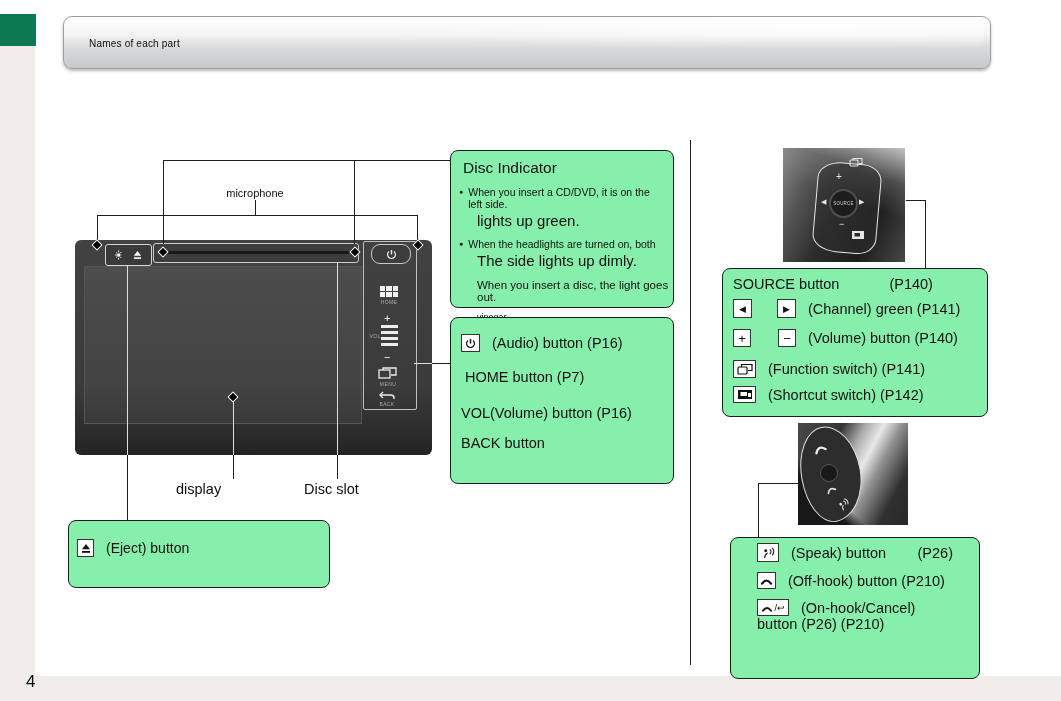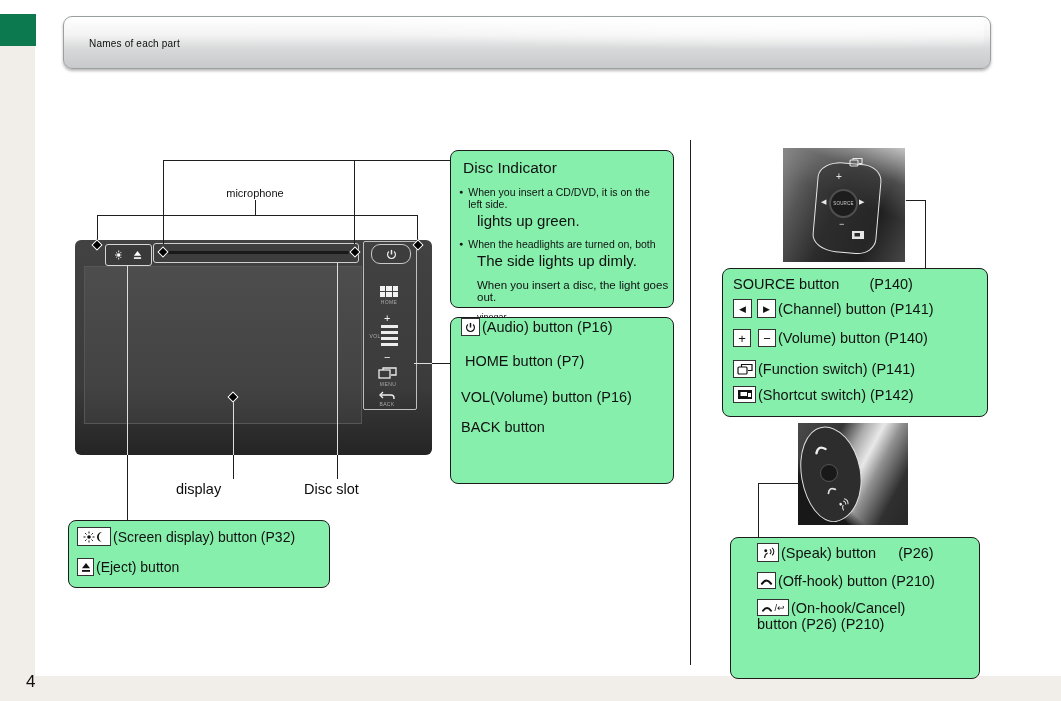--- a/index.html
+++ b/index.html
@@ -51,21 +51,21 @@
   .menu-ic,.back-ic{position:absolute;}
 
   
   .cbox{position:absolute;background:#86efac;border:1px solid #1c1c1c;border-radius:8px;box-sizing:border-box;}
   .bx-title{font-size:15.5px;margin:8px 0 0 12px;}
   .b-row{display:flex;gap:5px;margin:9px 8px 0 8px;font-size:10.5px;line-height:1.15;}
   .b-dot{font-size:7px;line-height:1.6;}
   .b-large{font-size:15px;margin:2px 0 0 26px;}
   .b-note{font-size:11.5px;margin:10px 0 0 26px;}
   .b-foot{font-size:9px;margin:9px 0 0 26px;}
-  .prow{display:flex;align-items:center;font-size:14.5px;white-space:nowrap;}
+  .prow{display:flex;align-items:center;font-size:14.5px;white-space:nowrap;gap:10px;}
   .ib{display:inline-flex;align-items:center;justify-content:center;border:1px solid #333;background:#fff;
       margin-right:2px;flex:none;}
   .gap{display:inline-block;}
 
   
   .photo{position:absolute;overflow:hidden;}
   .photo1{left:783px;top:148px;width:122px;height:114px;
      background:linear-gradient(200deg, rgba(205,205,205,.95) 0%, rgba(130,130,130,.45) 24%, rgba(0,0,0,0) 46%),
                 linear-gradient(115deg,#8d8d8d 0%,#565656 22%,#2c2c2c 46%,#1e1e1e 72%,#474747 100%);}
   .pad1{position:absolute;left:32px;top:15px;width:62px;height:88px;border:1.5px solid #e8e8e8;
@@ -196,21 +196,21 @@
     <div class="b-large">lights up green.</div>
     <div class="b-row">
       <span class="b-dot">●</span>
       <span>When the headlights are turned on, both</span>
     </div>
     <div class="b-large">The side lights up dimly.</div>
     <div class="b-note">When you insert a disc, the light goes out.</div>
     <div class="b-foot">vinegar.</div>
   </div>
 
-  <div class="cbox" style="left:450px;top:317px;width:224px;height:167px;padding:0 10px;">
+  <div class="cbox" style="left:450px;top:317px;width:224px;height:167px;padding:16px 10px;">
     <div class="prow" style="margin-top:0;">
       <span class="ib" style="width:17px;height:16px;">
         <svg width="11" height="11" viewBox="0 0 12 12">
             <path d="M6 1v5" stroke="#111" stroke-width="1.6"></path>
             <path d="M3.2 2.8a4.3 4.3 0 1 0 5.6 0" fill="none" stroke="#111" stroke-width="1.3"></path>
           </svg>
       </span>
       <span>(Audio) button (P16)</span>
     </div>
     <div class="prow" style="margin-top:17px;margin-left:4px;">HOME button (P7)</div>
@@ -240,21 +240,21 @@
   <div class="cbox" style="left:722px;top:268px;width:266px;height:149px;padding:7px 10px;font-size:14px;">
     <div class="prow" style="font-size:14.5px;">
       <span>SOURCE button</span>
       <span class="gap" style="width:30px;"></span>
       <span>(P140)</span>
     </div>
     <div class="prow" style="margin-top:7px;">
       <span class="ib" style="width:17px;height:17px;font-size:9px;">◀</span>
       <span class="gap" style="width:3px;"></span>
       <span class="ib" style="width:17px;height:17px;font-size:9px;">▶</span>
-      <span>(Channel) button (P141)</span>
+      <span>(Channel) green (P141)</span>
     </div>
     <div class="prow" style="margin-top:11px;">
       <span class="ib" style="width:16px;height:16px;font-size:13px;">+</span>
       <span class="gap" style="width:5px;"></span>
       <span class="ib" style="width:16px;height:16px;font-size:13px;">−</span>
       <span>(Volume) button (P140)</span>
     </div>
     <div class="prow" style="margin-top:13px;">
       <span class="ib" style="width:21px;height:16px;">
         <svg width="16" height="12" viewBox="0 0 16 12">
@@ -319,34 +319,20 @@
             <path d="M1.5 8.5Q6.5 1.5 11.5 8.5" stroke="#111" stroke-width="2.4" fill="none" stroke-linecap="round"></path>
           </svg>
         <span style="font-size:9px;">/↩</span>
       </span>
       <span>(On-hook/Cancel)</span>
     </div>
     <div class="prow" style="margin-top:0;">button (P26) (P210)</div>
   </div>
 
   <div class="cbox" style="left:68px;top:520px;width:262px;height:68px;padding:6px 8px;font-size:14px;">
-    <div class="prow" style="font-size:14px;">
-      <span class="ib" style="width:32px;height:17px;gap:2px;">
-        <svg width="12" height="12" viewBox="0 0 12 12">
-            <circle cx="6" cy="6" r="1.8" fill="#111"></circle>
-            <g stroke="#111" stroke-width="1">
-              <path d="M6 0.5v2M6 9.5v2M0.5 6h2M9.5 6h2M2.1 2.1l1.4 1.4M8.5 8.5l1.4 1.4M2.1 9.9l1.4-1.4M8.5 3.5l1.4-1.4"></path>
-            </g>
-          </svg>
-        <svg width="8" height="12" viewBox="0 0 8 12">
-            <path d="M5 1a5 5 0 0 0 0 10 5.5 5.5 0 0 1 0-10z" fill="#111"></path>
-          </svg>
-      </span>
-      <span>(Screen display) button (P32)</span>
-    </div>
     <div class="prow" style="margin-top:12px;font-size:14px;">
       <span class="ib" style="width:15px;height:16px;">
         <svg width="10" height="11" viewBox="0 0 10 11">
             <path d="M5 1 9 6.2H1z" fill="#111"></path>
             <rect x="1" y="8" width="8" height="1.8" fill="#111"></rect>
           </svg>
       </span>
       <span>(Eject) button</span>
     </div>
   </div>

